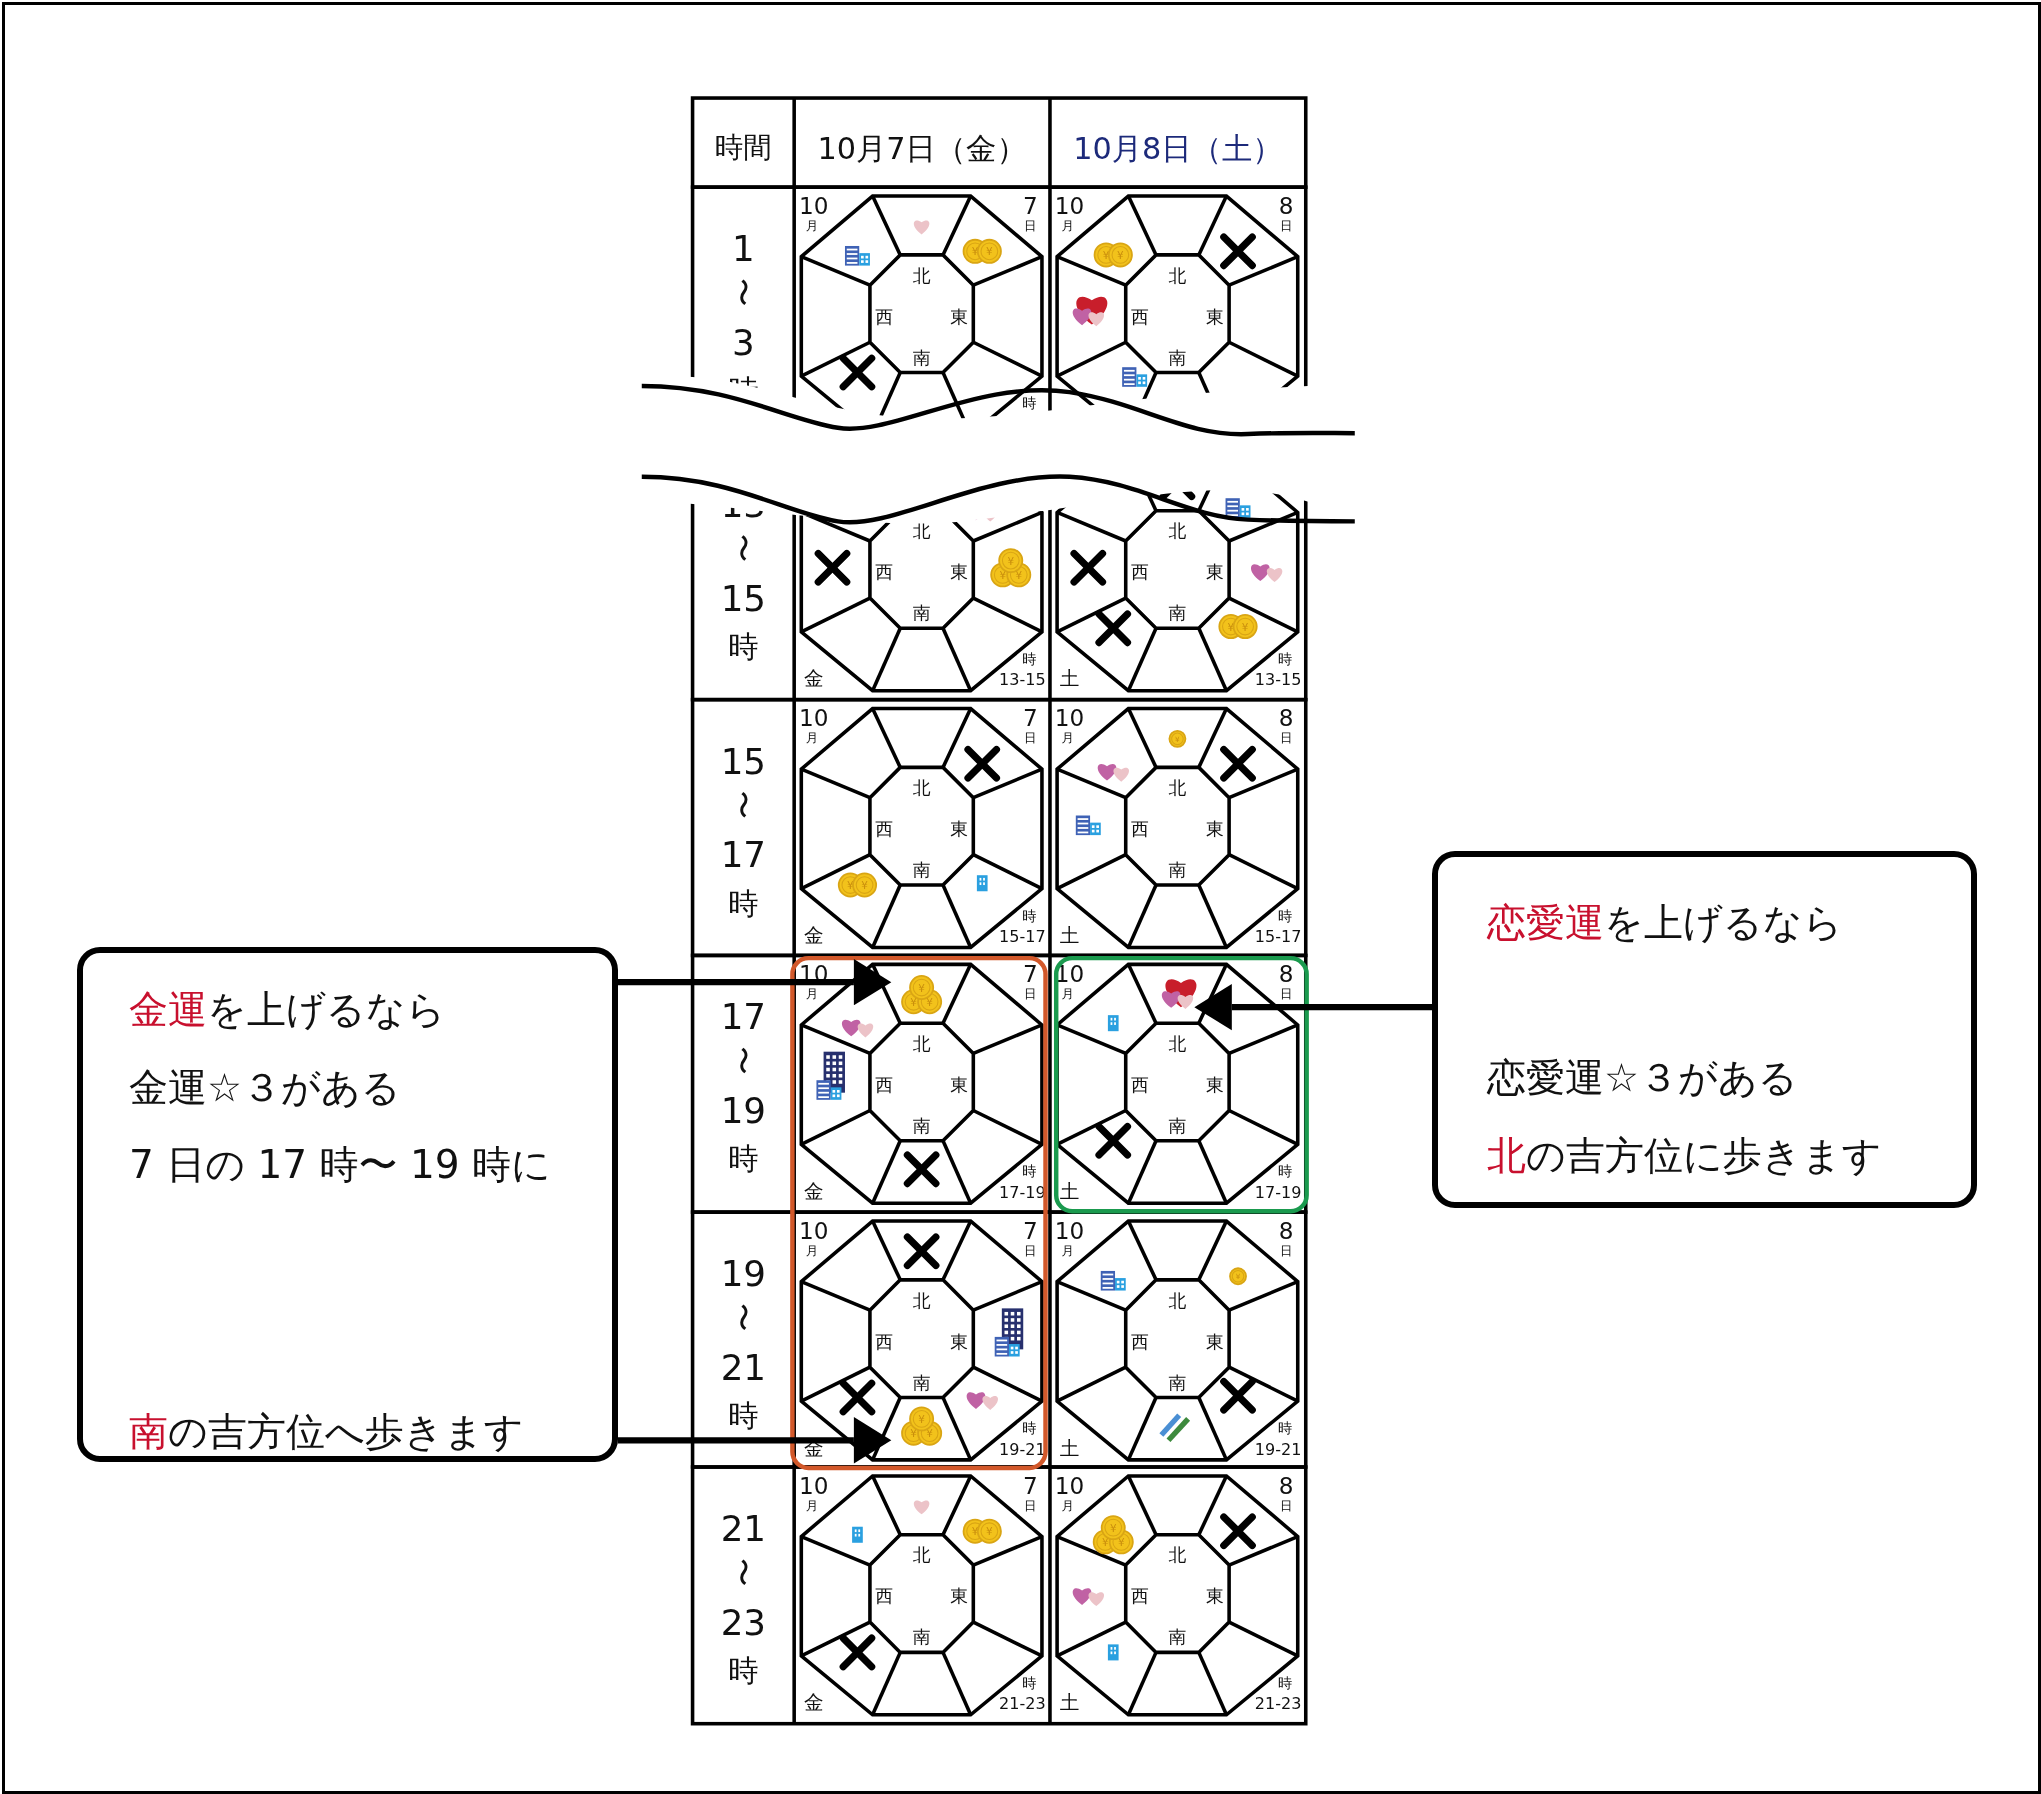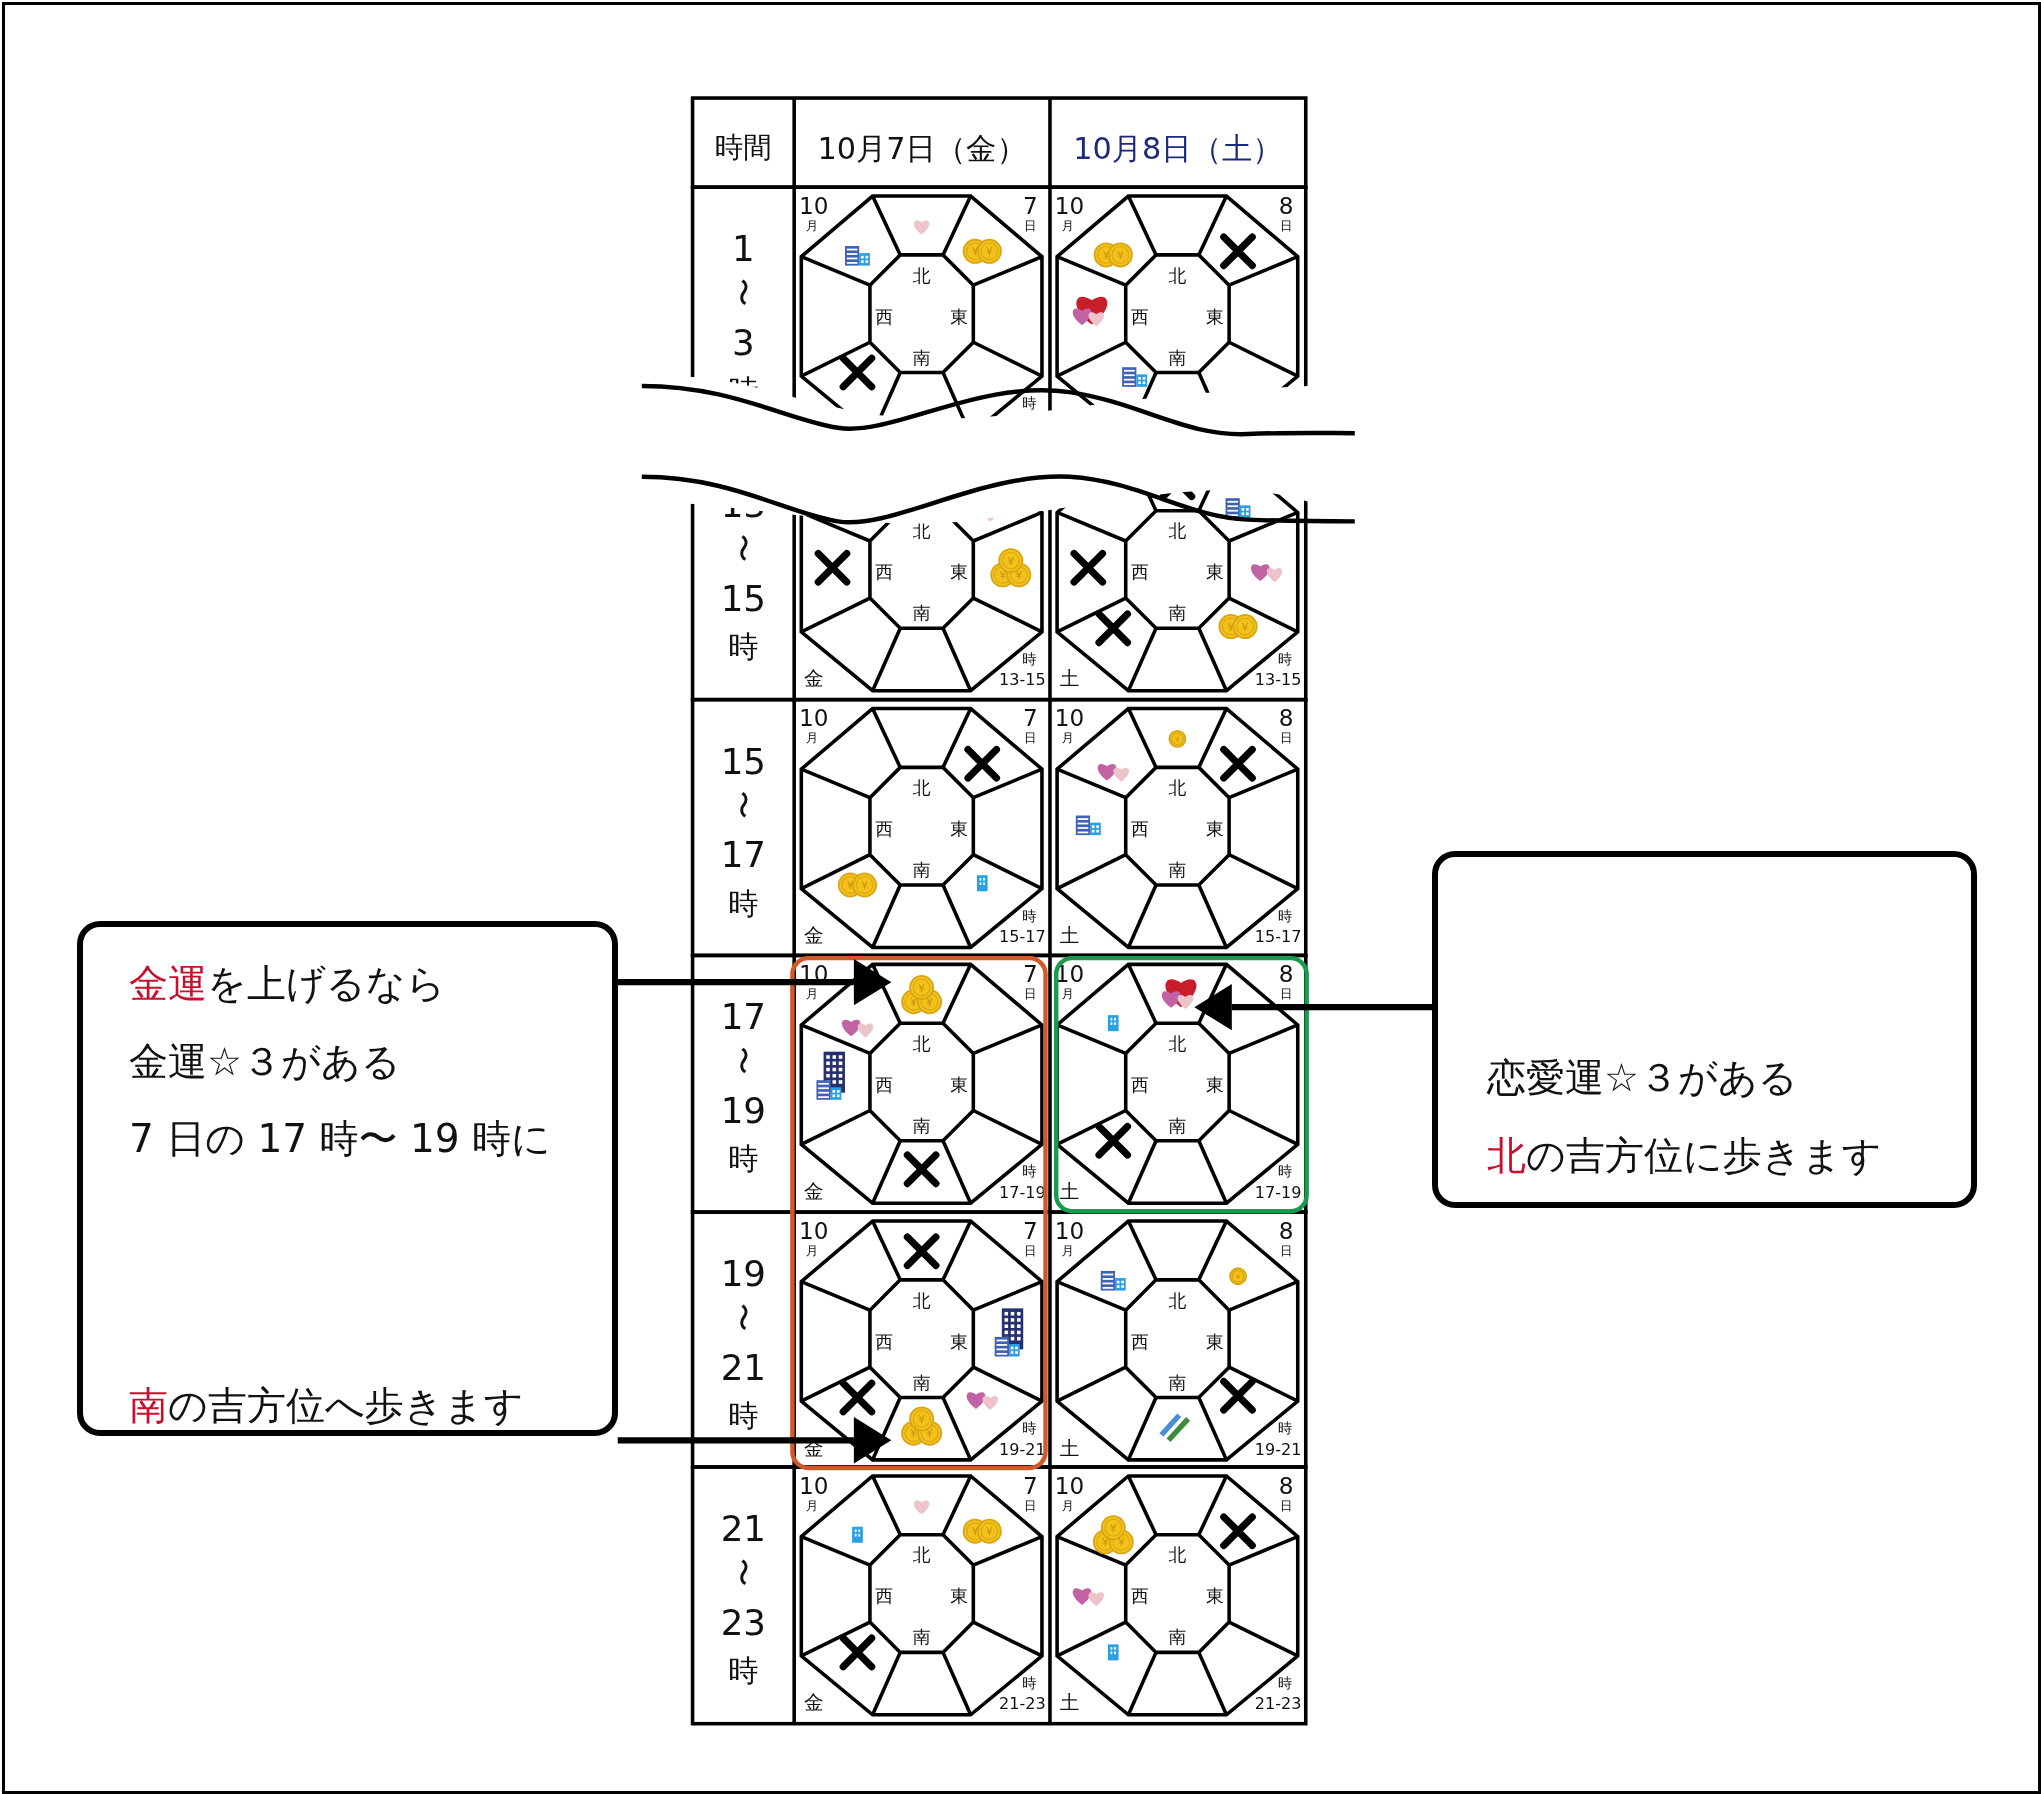--- a/index.html
+++ b/index.html
@@ -4,21 +4,21 @@
 <style>
   html, body { margin:0; padding:0; background:#ffffff; }
   body { width:2042px; height:1795px; position:relative; overflow:hidden;
          font-family:"DejaVu Sans","Liberation Sans",sans-serif; color:#111; }
   .frame { position:absolute; left:1.8px; top:1.8px; width:2033px; height:1786px;
            border:3.6px solid #000; box-sizing:content-box; }
   #stage { position:absolute; left:0; top:0; }
   .callout { position:absolute; border:6.2px solid #000; border-radius:23px; background:#fff; box-sizing:border-box; }
   .callout .line { position:absolute; left:0; white-space:nowrap; font-family:"DejaVu Sans","Liberation Sans",sans-serif; color:#111; }
   .callout .red { color:#c8102e; }
-  #callout-left { left:77px; top:921px; width:541px; height:515px; }
+  #callout-left { left:77px; top:947px; width:541px; height:515px; }
   #callout-left .line { font-size:39px; left:46px; }
   #callout-right { left:1432px; top:851px; width:545px; height:357px; }
   #callout-right .line { font-size:39px; left:49px; }
 </style>
 </head>
 <body>
 
 <div class="frame"></div>
 
 <svg id="stage" width="2042" height="1795" viewBox="0 0 2291 2014" xmlns="http://www.w3.org/2000/svg">
@@ -726,16 +726,17 @@
     </g>
   </svg>
 
 <div class="callout" id="callout-left">
     <div class="line" style="top: 30px;"><span class="red" style="color: rgb(200, 16, 46);">金運</span><span>を上げるなら</span></div>
     <div class="line" style="top: 108px;"><span>金運☆３がある</span></div>
     <div class="line" style="top: 185px;"><span>7 日の 17 時〜 19 時に</span></div>
     <div class="line" style="top: 418px; margin-top: 34px;"><span class="red" style="color: rgb(200, 16, 46);">南</span><span>の吉方位へ歩きます</span></div>
   </div>
 <div class="callout" id="callout-right">
+    <div class="line" style="top: 39px;"><span class="red" style="color: rgb(200, 16, 46);">恋愛運</span><span>を上げるなら</span></div>
     <div class="line" style="top: 194px; text-align: center;"><span>恋愛運☆３がある</span></div>
     <div class="line" style="top: 272px;"><span class="red" style="color: rgb(200, 16, 46);">北</span><span>の吉方位に歩きます</span></div>
   </div>
 
 
 </body></html>

